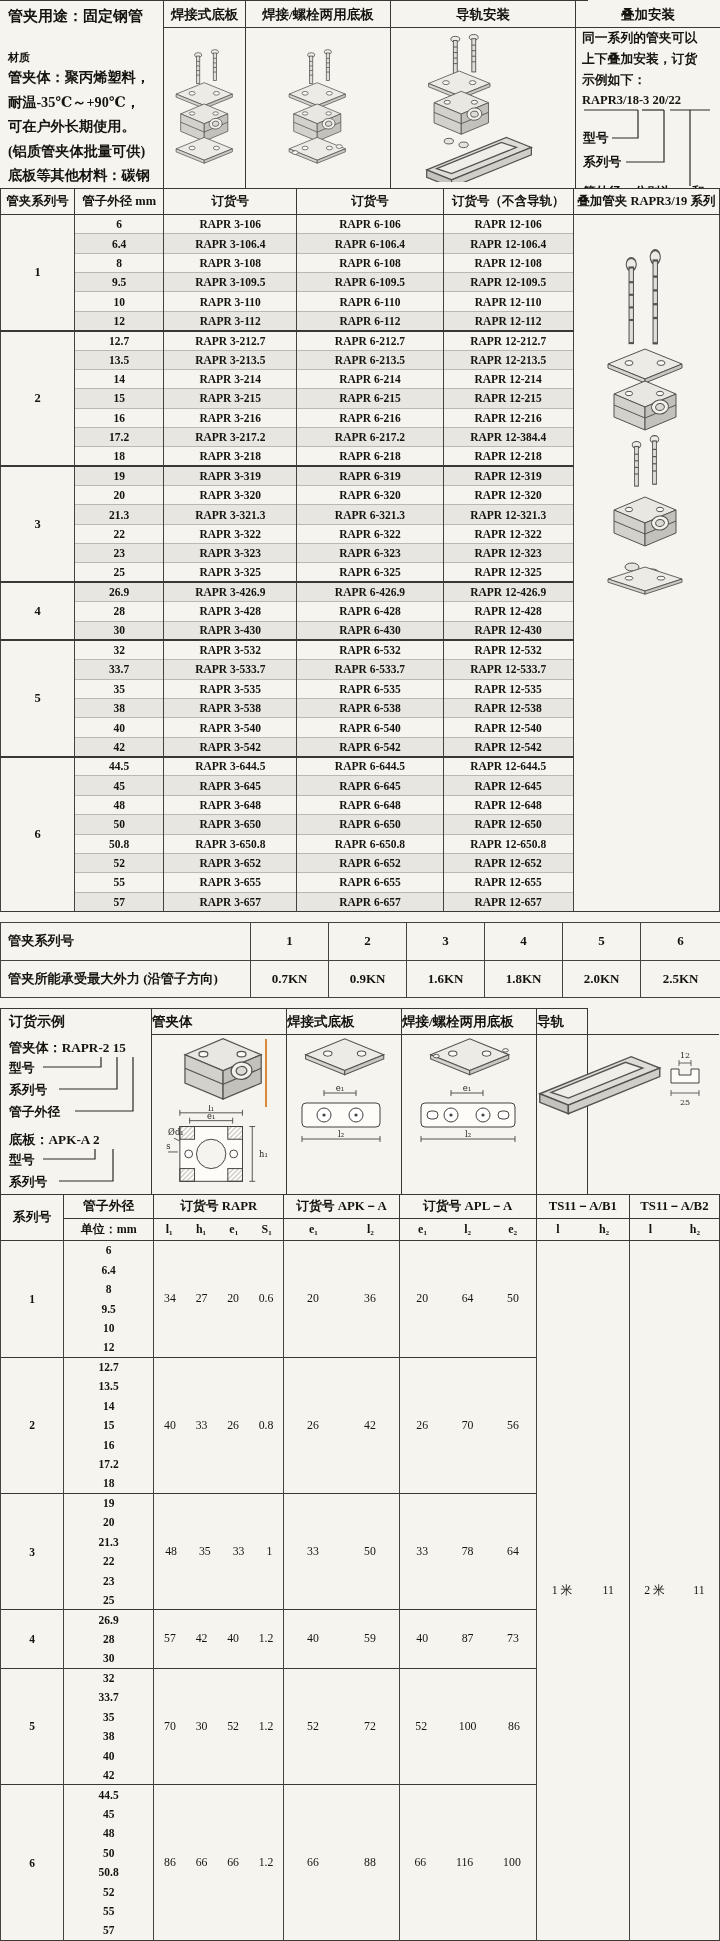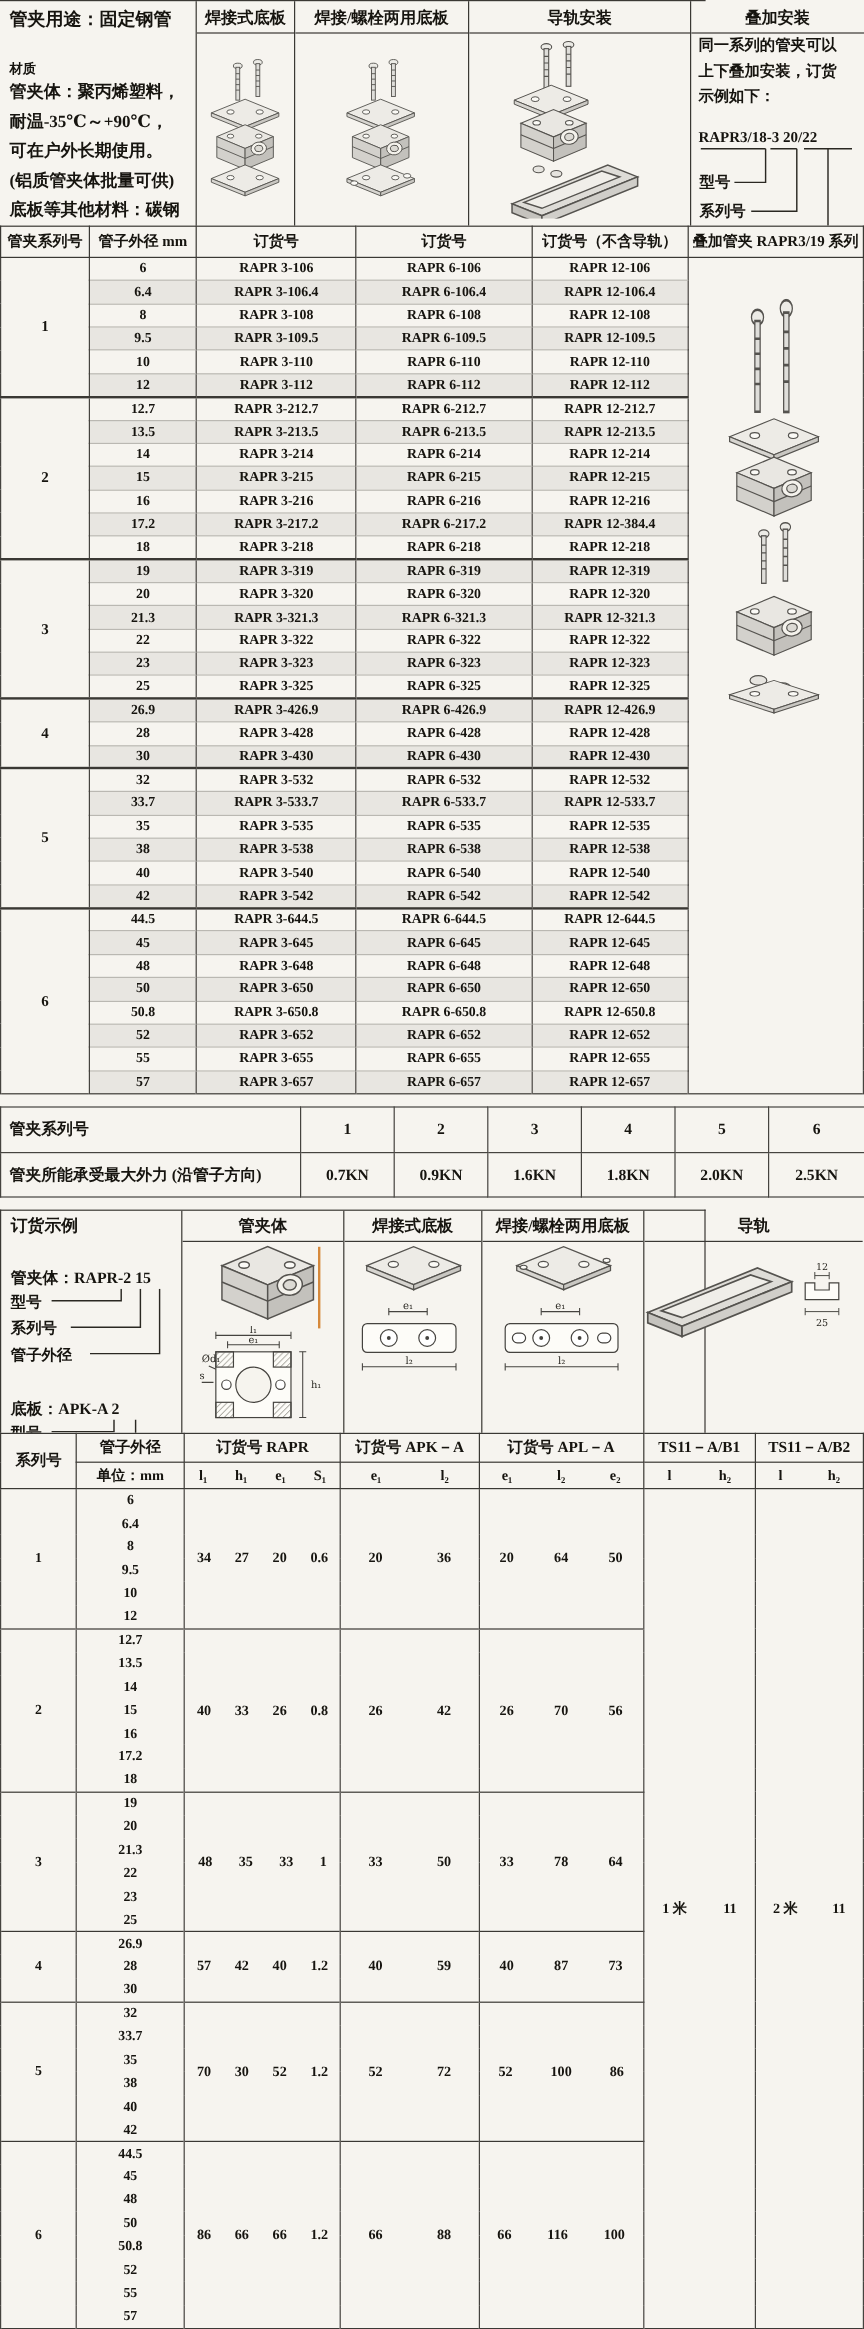--- a/index.html
+++ b/index.html
@@ -19,21 +19,21 @@
   .tcell .illus{display:flex;justify-content:center;align-items:flex-start;padding-top:4px}
   #top-left{left:0;width:163px;padding:6px 4px 0 8px}
   #top-left .usage{font-size:15px;font-weight:bold;letter-spacing:0}
   #top-left .mat-title{font-size:11px;font-weight:bold;margin-top:24px}
   #top-left .mat-line{font-size:14.2px;font-weight:bold;line-height:24.5px;white-space:nowrap}
   #top-weld{left:163px;width:82px}
   #top-dual{left:245px;width:145px}
   #top-rail{left:390px;width:185px}
   #top-stack{left:575px;width:145px}
   #top-stack .stline{font-size:12.8px;font-weight:bold;line-height:21px;padding-left:6px;white-space:nowrap}
-  #top-stack .stcode{font-size:12.5px;font-weight:bold;padding-left:6px;margin-top:16px}
+  #top-stack .stcode{font-size:12.5px;font-weight:bold;padding-left:6px;margin-top:2px}
   .stackwrap{position:relative;height:100px}
   .callout-label{position:absolute;font-size:12.8px;font-weight:bold;white-space:nowrap}
   .conn{position:absolute;left:0;top:0}
   
   table{border-collapse:collapse;table-layout:fixed}
   th,td{overflow:hidden}
   
   #main-table{position:absolute;top:188px;left:0;width:720px;height:724px;border:1.5px solid #3a3834}
   #main-table th{border:1.5px solid #3a3834;font-size:12.5px;font-weight:bold;height:26px;text-align:center}
   #main-table td{border-left:1px solid #45433f;border-right:1px solid #45433f;
@@ -44,44 +44,44 @@
   #main-table .series-cell{font-size:12.5px}
   #main-table .stack-illust-cell{vertical-align:top;text-align:center}
   
   #summary-table{position:absolute;top:922px;left:0;width:720px;height:76px;border:1.5px solid #3a3834}
   #summary-table td{border:1px solid #45433f;font-size:13px;font-weight:bold;text-align:center;vertical-align:middle}
   #summary-table td.sum-label{text-align:left;padding-left:7px;font-size:13.2px}
   
   #bot-illus{top:1008px;height:186px;border:1.5px solid #3a3834;border-bottom:none}
   .bcell{position:absolute;top:0;bottom:0;border-left:1.5px solid #3a3834;overflow:hidden}
   .bcell.first{border-left:none}
-  #bot-illus .hdr{display:block;text-align:center;font-weight:bold;font-size:13.5px;
+  #bot-illus .hdr{display:block;text-align:left;font-weight:bold;font-size:13.5px;
     padding-top:4px;height:26px;border-bottom:1.2px solid #3a3834}
   #bi-example{left:0;width:150px}
   #bi-clamp{left:150px;width:135px}
   #bi-weld{left:285px;width:115px}
   #bi-dual{left:400px;width:135px}
   #bi-rail{left:535px;width:183px}
   .bcell .illus{display:flex;flex-direction:column;align-items:center;justify-content:flex-start}
   #bi-example{padding:4px 2px 0 8px}
   #bi-example .ex-title{font-size:14px;font-weight:bold}
-  #bi-example .ex-code{font-size:13.2px;font-weight:bold;margin-top:25px;white-space:nowrap}
+  #bi-example .ex-code{font-size:13.2px;font-weight:bold;margin-top:8px;white-space:nowrap}
   .exwrap{position:relative}
   .accent-line{position:absolute;width:2px;background:#d6893b}
   
   #bottom-table{position:absolute;top:1194px;left:0;width:720px;height:747px;border:1.5px solid #3a3834}
   #bottom-table th{border:1.2px solid #3a3834;font-weight:bold;text-align:center;vertical-align:middle}
   #bottom-table thead tr:first-child th{font-size:12.8px;height:24px}
   #bottom-table thead tr+tr th{font-size:12px;height:22px}
   #bottom-table td{border-left:1px solid #45433f;border-right:1px solid #45433f;
     font-size:11.5px;font-weight:bold;text-align:center;vertical-align:middle;height:19px}
   #bottom-table tr.series-start td{border-top:1.6px solid #3a3834}
   #bottom-table .ts-cell{vertical-align:middle}
   .dims-row{display:flex;justify-content:space-around;align-items:center;width:100%}
-  .dim-val{font-size:11.8px;font-weight:bold}
+  .dim-val{font-size:11.8px;font-weight:normal}
   .subs{display:flex;justify-content:space-around;width:100%;font-size:12px}
   svg text{font-family:"DejaVu Serif",serif;fill:#2a2822}
 </style>
 </head>
 <body>
 
 <svg width="0" height="0" style="position:absolute">
 <defs>
   <pattern id="hatch" width="5" height="5" patternUnits="userSpaceOnUse">
     <path d="M0,5 L5,0" stroke="#8a8880" stroke-width="0.8"></path>

